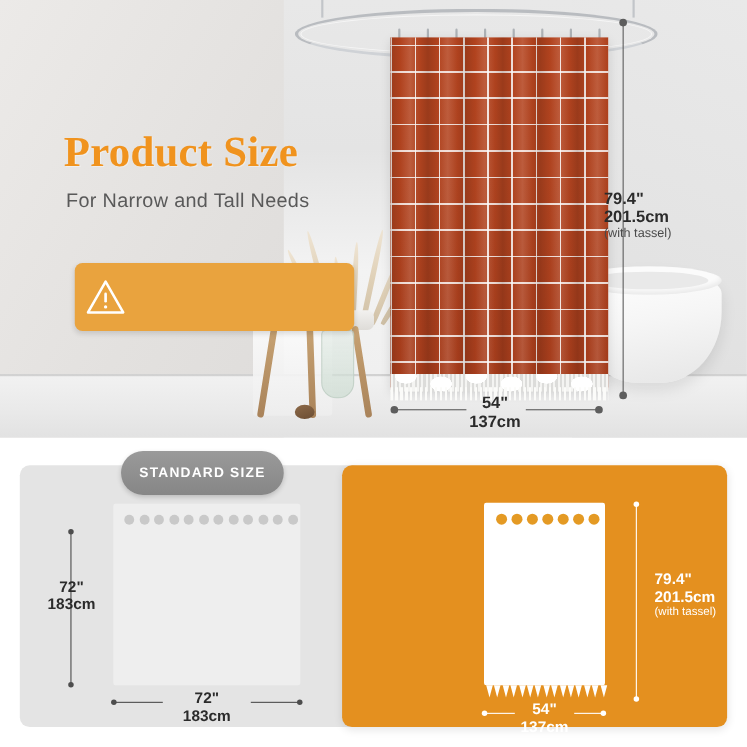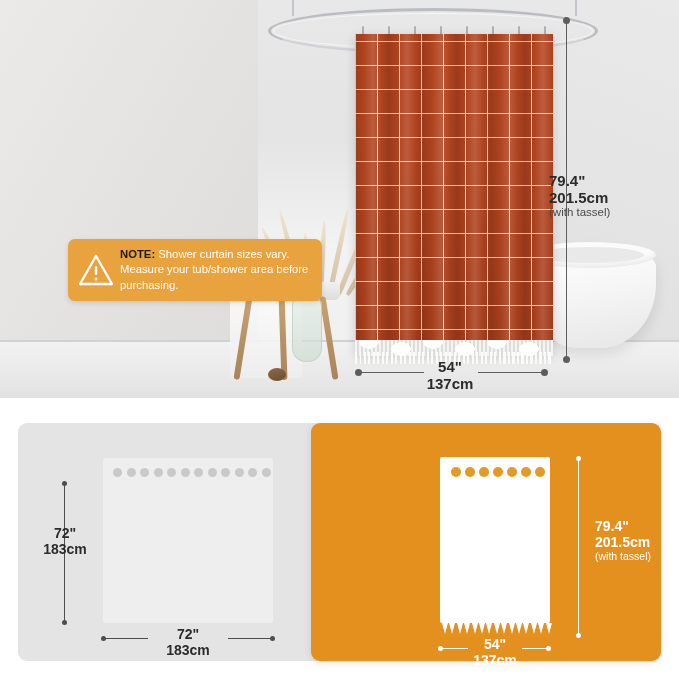--- a/index.html
+++ b/index.html
@@ -320,28 +320,29 @@
         <div class="hook" style="left: 492px;"></div>
         <div class="hook" style="left: 518px;"></div>
         <div class="hook" style="left: 544px;"></div>
       </div>
 
     <div class="curtain-top-wave"></div>
     <div class="curtain"></div>
     <div class="curtain-hem"></div>
     <div class="curtain-fringe"></div>
 
+    <div class="title">Product Size</div>
+    <div class="subtitle">For Narrow and Tall Needs</div>
 
     <div class="note">
       <svg class="warn-tri" viewBox="0 0 40 36">
         <path d="M20 4 L36 32 L4 32 Z" fill="none" stroke="#ffffff" stroke-width="2.3" stroke-linejoin="round"></path>
         <rect x="18.8" y="14" width="2.4" height="9" rx="1.2" fill="#ffffff"></rect>
         <circle cx="20" cy="27" r="1.5" fill="#ffffff"></circle>
       </svg>
-      <div class="note-text"><b>NOTE:</b><span> Shower curtain sizes vary. Measure your tub/shower area before purchasing.</span></div>
     </div>
 
     <div class="dim-v-scene"></div>
     <div class="dot" style="left:563px; top:17px;"></div>
     <div class="dot" style="left:563px; top:356px;"></div>
 
     <div class="dim-h-scene-left"></div>
     <div class="dim-h-scene-right"></div>
     <div class="dot" style="left:355px; top:369px;"></div>
     <div class="dot" style="left:541px; top:369px;"></div>
@@ -370,20 +371,21 @@
           <div class="grom" style="left: 77.5px;"></div>
           <div class="grom" style="left: 91px;"></div>
           <div class="grom" style="left: 104.5px;"></div>
           <div class="grom" style="left: 118px;"></div>
           <div class="grom" style="left: 131.5px;"></div>
           <div class="grom" style="left: 145px;"></div>
           <div class="grom" style="left: 158.5px;"></div>
         </div>
     </div>
 
+    <div class="badge badge-std">STANDARD SIZE</div>
 
     <div class="dimline-v" style="left:64px; top:85px; height:140px;"></div>
     <div class="dot-d" style="left:62px; top:83px;"></div>
     <div class="dot-d" style="left:62px; top:222px;"></div>
     <div class="lbl-dark" style="left:24px; top:127px; width:82px;">
       <div class="l1">72"</div>
       <div class="l2">183cm</div>
     </div>
 
     <div class="dimline-h" style="left:104px; top:240px; width:44px;"></div>

